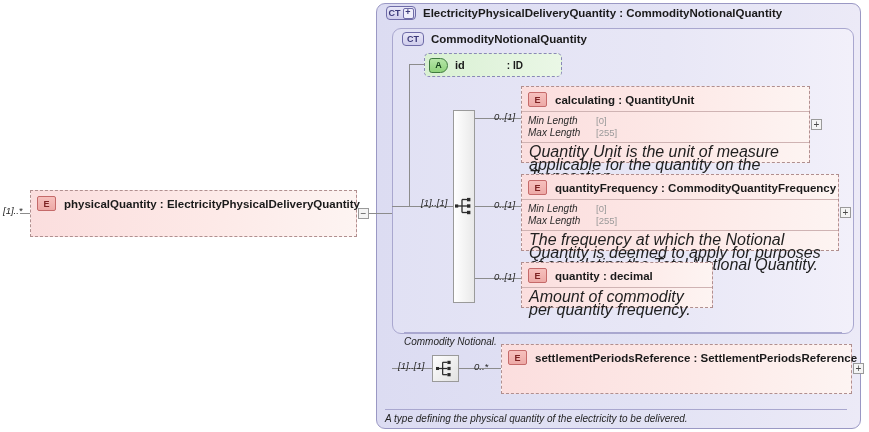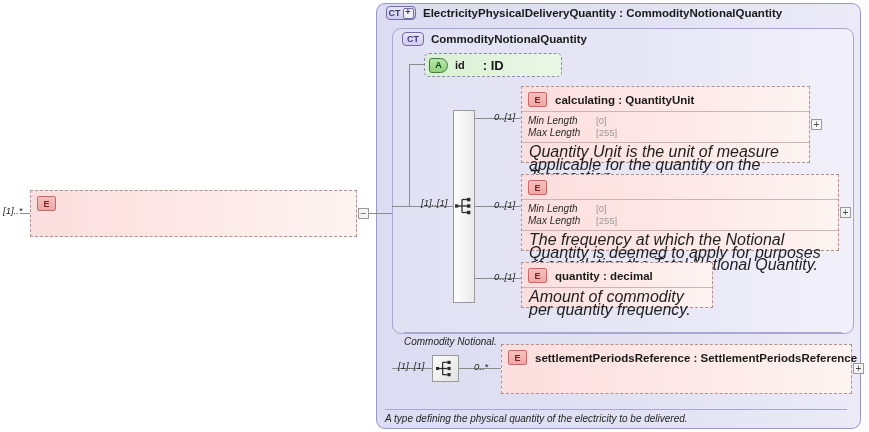--- a/index.html
+++ b/index.html
@@ -47,21 +47,21 @@
     background:linear-gradient(to right,#d9f0d3,#eaf7e6);
     box-sizing:border-box;display:flex;align-items:center;padding-left:4px;
   }
   .a-badge{
     width:19px;height:15px;border:1px solid #3f7a3f;border-radius:3px 8px 8px 3px;
     background:linear-gradient(to bottom,#b6e6a8,#8fd27c);
     color:#14401a;font-size:9px;font-weight:bold;
     display:flex;align-items:center;justify-content:center;box-sizing:border-box;
   }
   .attr-name{font-size:11px;font-weight:bold;margin-left:7px;}
-  .attr-type{font-size:13px;font-weight:bold;margin-left:18px;}
+  .attr-type{font-size:10px;font-weight:bold;margin-left:42px;}
 
   
   .el-box{
     border:1px dashed #b08f8f;box-sizing:border-box;
     background:linear-gradient(to right,#fbdede 0%,#fde9e7 55%,#fdf4f2 100%);
   }
   .el-head{display:flex;align-items:center;padding:5px 6px 4px 6px;}
   .e-badge{
     width:19px;height:15px;border:1px solid #c56a6a;border-radius:2px;
     background:linear-gradient(to bottom,#f6c0bd,#eda9a6);
@@ -191,20 +191,21 @@
     <span class="facet-k">Max Length</span>
     <span class="facet-v">[255]</span>
   </div>
   <div class="el-doc">Quantity Unit is the unit of measure applicable for the quantity on the Transaction.</div>
 </div>
 <div class="pmbtn" style="left:811px;top:119px;">+</div>
 
 <div class="abs el-box" style="left:521px;top:174px;width:318px;height:77px;">
   <div class="el-head">
     <span class="e-badge">E</span>
+    <span class="el-name">quantityFrequency : CommodityQuantityFrequency</span>
   </div>
   <div class="facets">
     <span class="facet-k">Min Length</span>
     <span class="facet-v">[0]</span>
     <span class="facet-k">Max Length</span>
     <span class="facet-v">[255]</span>
   </div>
   <div class="el-doc">The frequency at which the Notional Quantity is deemed to apply for purposes of calculating the Total Notional Quantity.</div>
 </div>
 <div class="pmbtn" style="left:840px;top:207px;">+</div>
@@ -243,18 +244,19 @@
     <span class="el-name">settlementPeriodsReference : SettlementPeriodsReference</span>
   </div>
 </div>
 <div class="pmbtn" style="left:853px;top:363px;">+</div>
 
 <div class="foot" style="left:385px;top:409px;width:462px;">A type defining the physical quantity of the electricity to be delivered.</div>
 
 <div class="abs el-box left-box">
   <div class="el-head">
     <span class="e-badge">E</span>
+    <span class="el-name">physicalQuantity : ElectricityPhysicalDeliveryQuantity</span>
   </div>
 </div>
 <span class="mult" style="left:3px;top:205px;">[1]..*</span>
 <div class="abs ln lnh" style="left:20px;top:213px;width:10px;"></div>
 <div class="pmbtn" style="left:358px;top:208px;">−</div>
 <div class="abs ln lnh" style="left:369px;top:213px;width:23px;"></div>
 
 </body></html>

